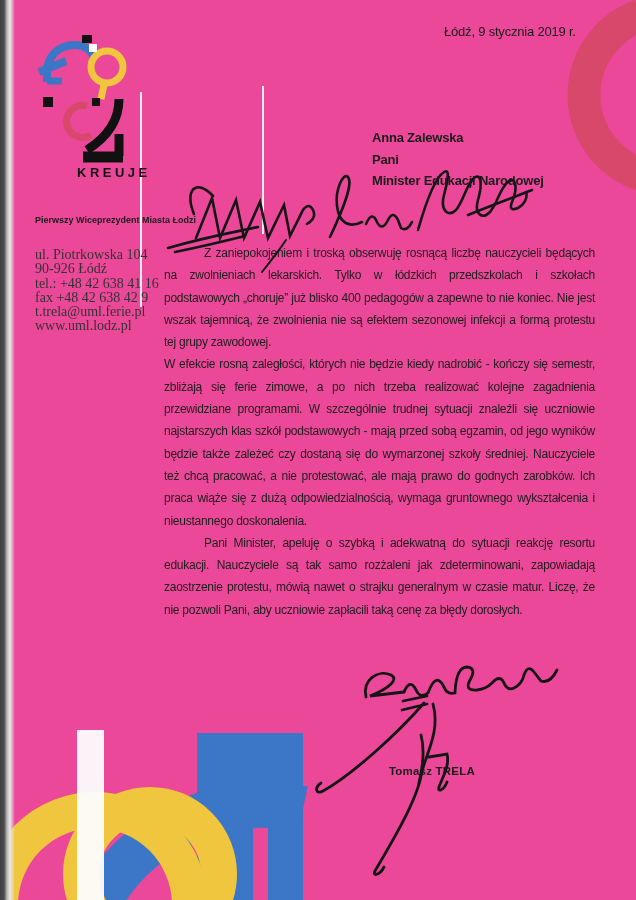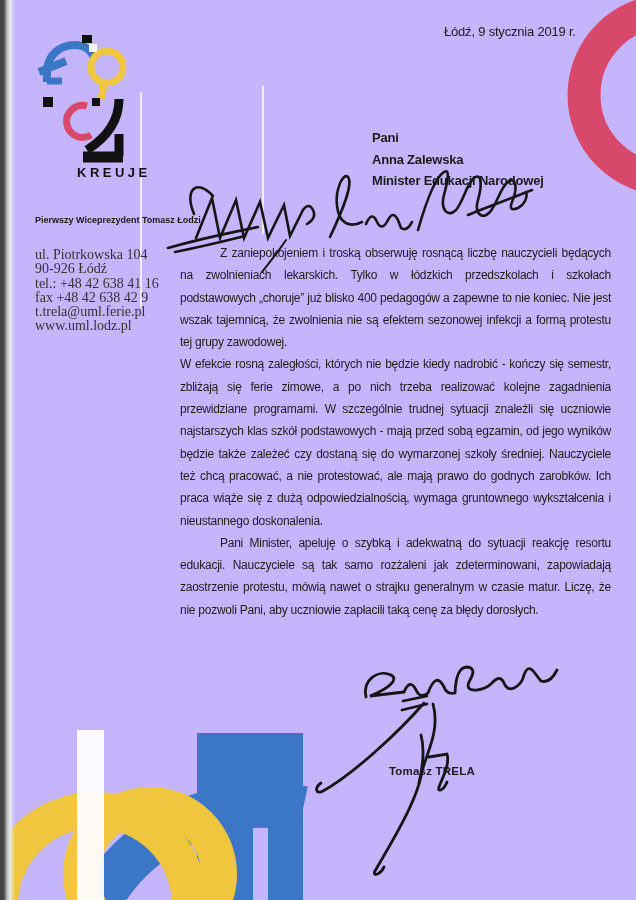--- a/index.html
+++ b/index.html
@@ -1,18 +1,18 @@
 <!DOCTYPE html>
 <html><head>
 <meta charset="utf-8">
 <style>
   html,body{margin:0;padding:0;background:#8a8a8a;}
   .page{
     position:relative;width:636px;height:900px;margin:0 auto;
-    background:#c4b5fd;overflow:hidden;
+    background:#ec4899;overflow:hidden;
     font-family:"Liberation Sans",sans-serif;color:#1b1b1b;
   }
   .scan-edge{
     position:absolute;left:0;top:0;bottom:0;width:15px;z-index:50;
     background:linear-gradient(90deg,#414141 0,#4a4a4a 4px,#b9b9b9 7px,#e9e9e9 10px,rgba(255,255,255,0) 15px);
   }
   .fold{position:absolute;width:2px;background:#ededed;z-index:1;}
   .fold.f1{left:140px;top:92px;height:215px;}
   .fold.f2{left:262px;top:86px;height:148px;}
   .date-line{position:absolute;left:444px;top:24px;font-size:13px;letter-spacing:-0.2px;z-index:3;}
@@ -21,21 +21,21 @@
     position:absolute;left:77px;top:165px;font-size:13px;font-weight:bold;
     letter-spacing:3.5px;color:#111;z-index:3;
   }
   .sender-title{
     position:absolute;left:35px;top:215px;font-size:9px;font-weight:bold;
     white-space:nowrap;z-index:3;
   }
   .contact{position:absolute;left:35px;top:248px;font-size:14px;line-height:14.3px;color:#333;z-index:3;font-family:Liberation Serif, serif;}
   .recipient{position:absolute;left:372px;top:127px;font-size:13px;font-weight:bold;line-height:21.5px;letter-spacing:-0.2px;z-index:3;}
   .body-text{
-    position:absolute;left:180px;top:242px;width:431px;z-index:2;
+    position:absolute;left:164px;top:242px;width:431px;z-index:2;
     font-size:12px;line-height:22.3px;letter-spacing:-0.25px;text-align:justify;color:#1d1d1d;
   }
   .body-text p{margin:0;}
   .body-text p.indent{text-indent:40px;}
   .ink{position:absolute;z-index:10;}
   .signer-name{position:absolute;left:389px;top:765px;font-size:11.5px;font-weight:bold;letter-spacing:0.2px;z-index:5;}
   .graphic-svg{position:absolute;left:0;top:730px;z-index:1;}
   .ring-svg{position:absolute;left:556px;top:-8px;z-index:1;}
 </style>
 </head>
@@ -63,33 +63,33 @@
     <path d="M 52 76 A 16 16 0 1 0 56 105" fill="none" stroke="#d7486a" stroke-width="7"></path>
     <rect x="8" y="67" width="10" height="10" fill="#111111"></rect>
     <rect x="57" y="68" width="8" height="8" fill="#111111"></rect>
 
     <path d="M 84 69 C 84 88 74 106 52 120" fill="none" stroke="#111111" stroke-width="9"></path>
     <path d="M 48 127 L 88 127" stroke="#111111" stroke-width="11" fill="none"></path>
     <path d="M 84 126 L 84 104" stroke="#111111" stroke-width="9" fill="none"></path>
   </svg>
   <div class="logo-tagline">KREUJE</div>
 
-  <div class="sender-title">Pierwszy Wiceprezydent Tomasz Łodzi</div>
+  <div class="sender-title">Pierwszy Wiceprezydent Miasta Łodzi</div>
   <div class="contact">
     <div>ul. Piotrkowska 104</div>
     <div>90-926 Łódź</div>
     <div>tel.: +48 42 638 41 16</div>
     <div>fax +48 42 638 42 9</div>
     <div>t.trela@uml.ferie.pl</div>
     <div>www.uml.lodz.pl</div>
   </div>
 
   <div class="recipient">
+    <div>Anna Zalewska</div>
     <div>Pani</div>
-    <div>Anna Zalewska</div>
     <div>Minister Edukacji Narodowej</div>
   </div>
 
   <svg class="ink" style="left:160px;top:160px;" width="380" height="120" viewBox="0 0 380 120" xmlns="http://www.w3.org/2000/svg">
     <g fill="none" stroke="#161616" stroke-width="2.6" stroke-linecap="round">
       <path d="M 8 88 C 50 76 80 71 98 67"></path>
       <path d="M 15 92 C 45 86 65 81 85 76"></path>
       <path d="M 53 36 C 36 18 24 30 34 54"></path>
       <path d="M 36 78 L 52 38 L 60 78 L 76 40 L 84 78 L 100 42 L 108 78 L 124 45 L 130 76 L 143 50 Q 149 42 153 50 Q 157 58 147 64"></path>
       <path d="M 170 77 C 185 45 193 23 188 17 C 183 12 175 30 177 46 C 179 64 190 68 202 62"></path>

